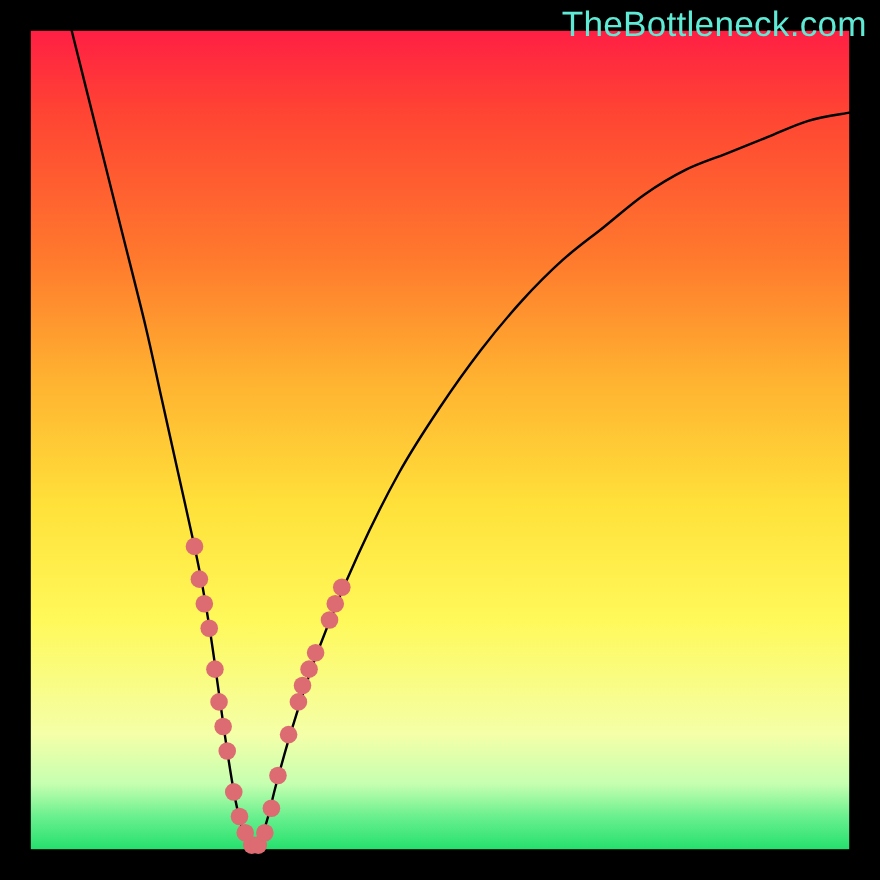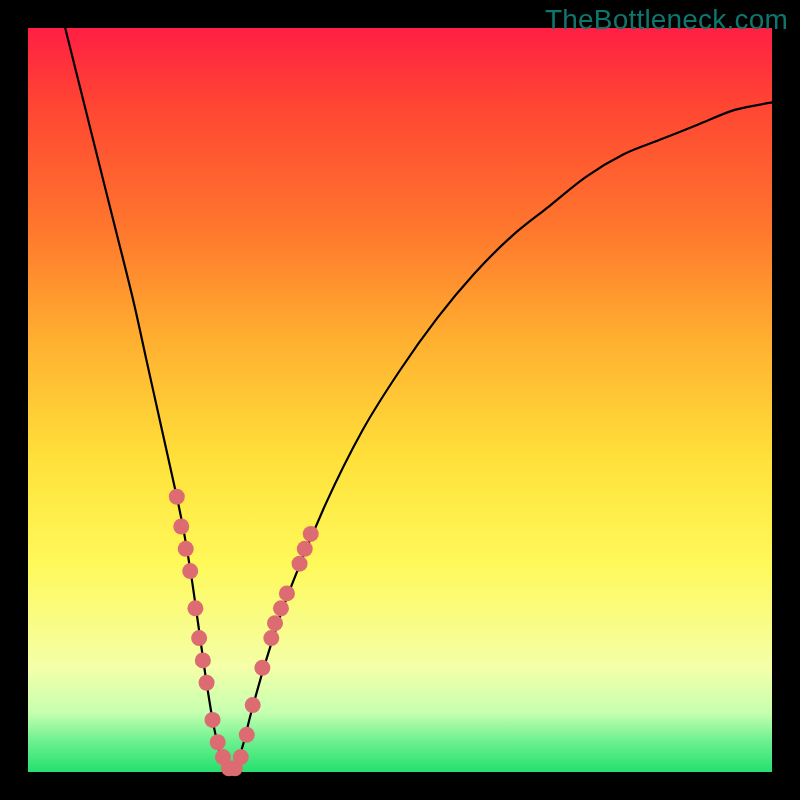--- a/index.html
+++ b/index.html
@@ -24,22 +24,22 @@
     left: 28px;
     top: 28px;
     width: 744px;
     height: 744px;
     
   }
   .watermark {
     position: absolute;
     top: 4px;
     right: 12px;
-    color: #0f766e;
-    font-size: 28px;
+    color: #5eead4;
+    font-size: 32px;
     font-weight: 400;
     letter-spacing: 0.2px;
     font-family: Arial, Helvetica, sans-serif;
   }
   svg.curve {
     position: absolute;
     left: 0;
     top: 0;
     width: 744px;
     height: 744px;

